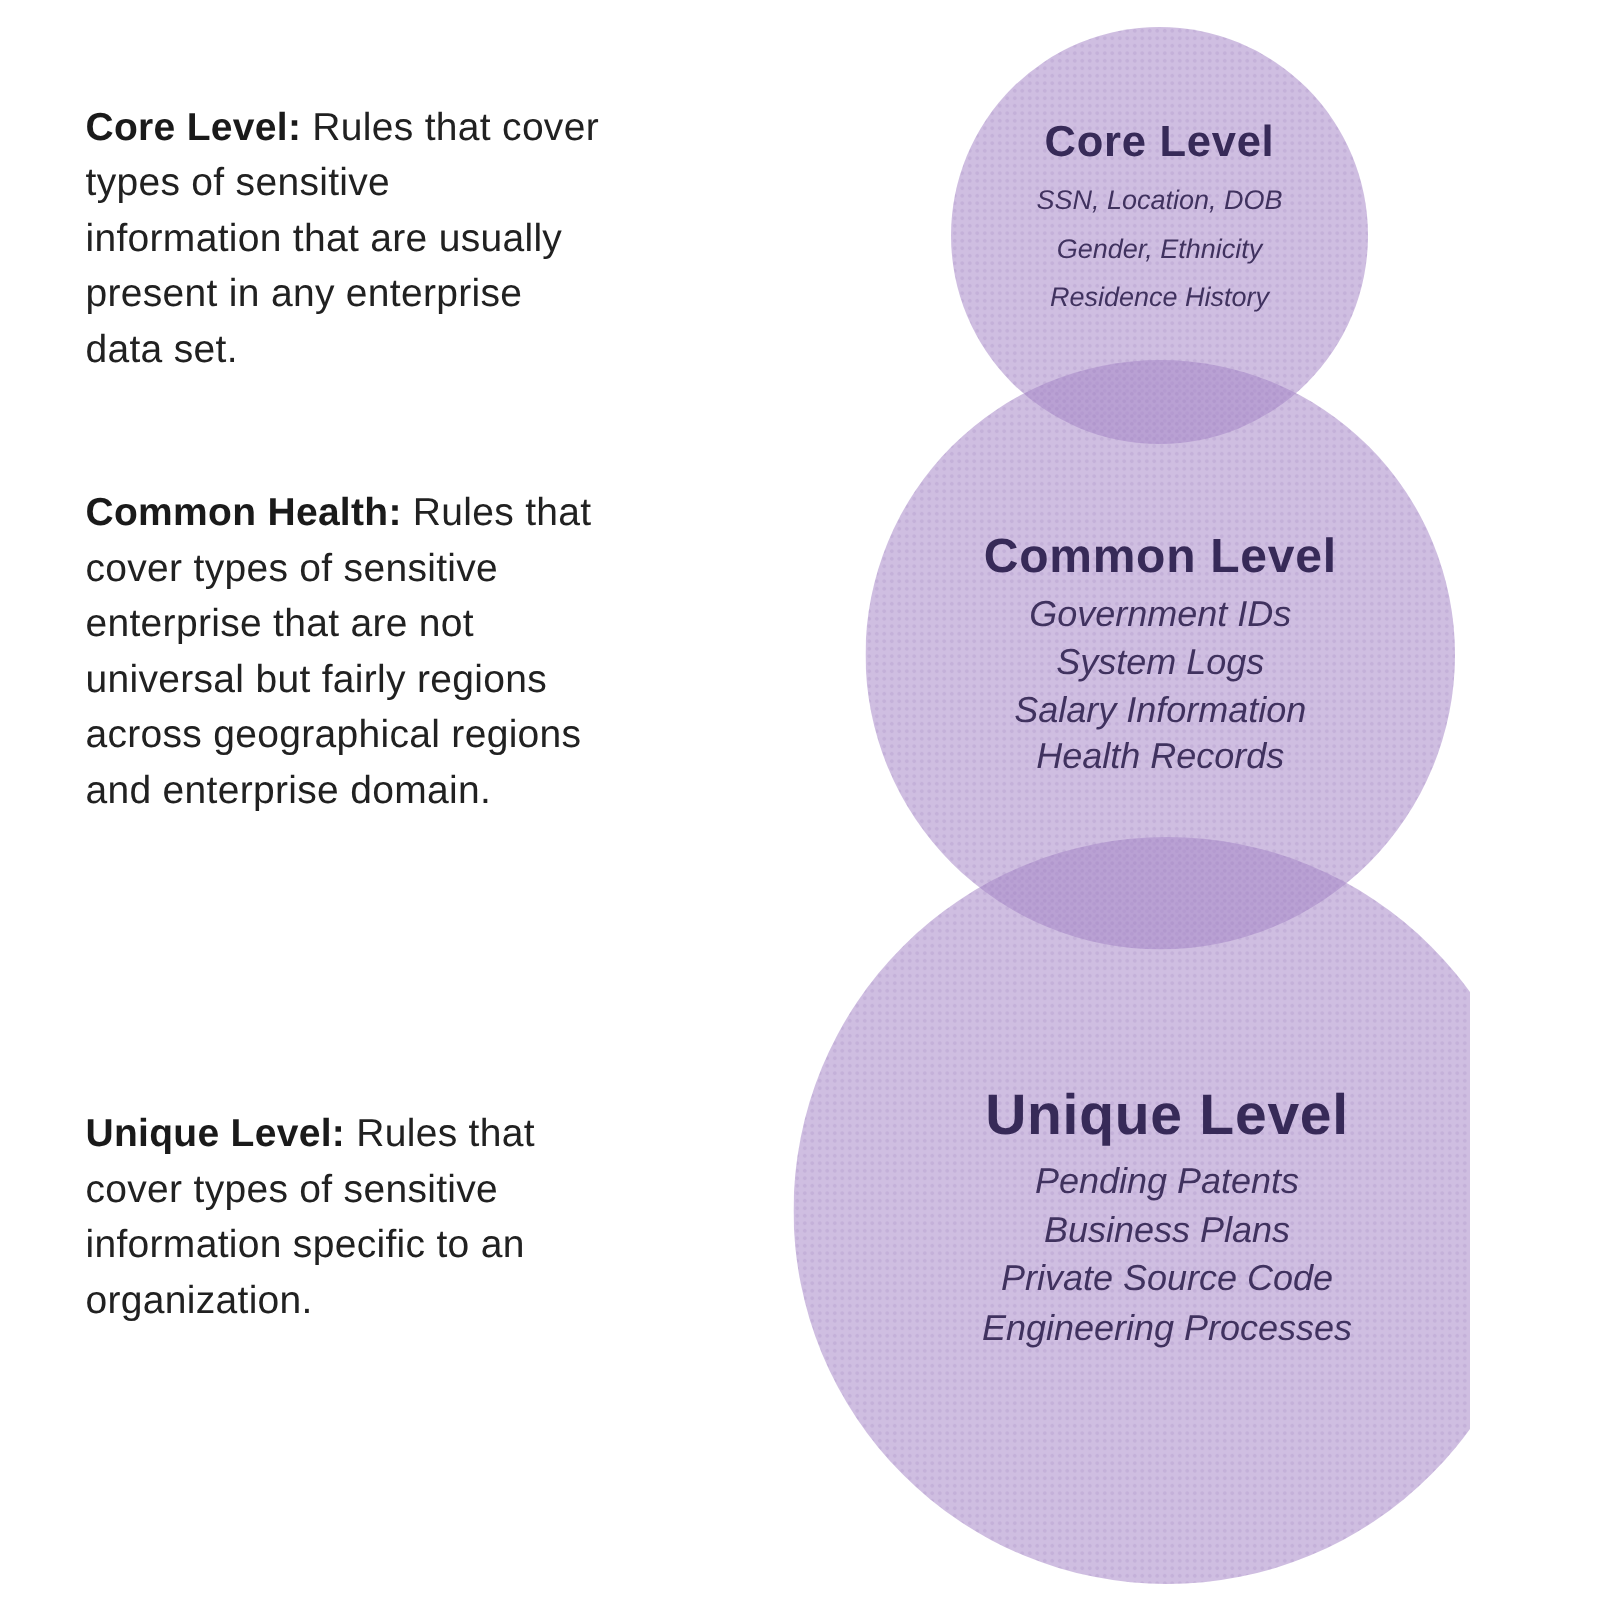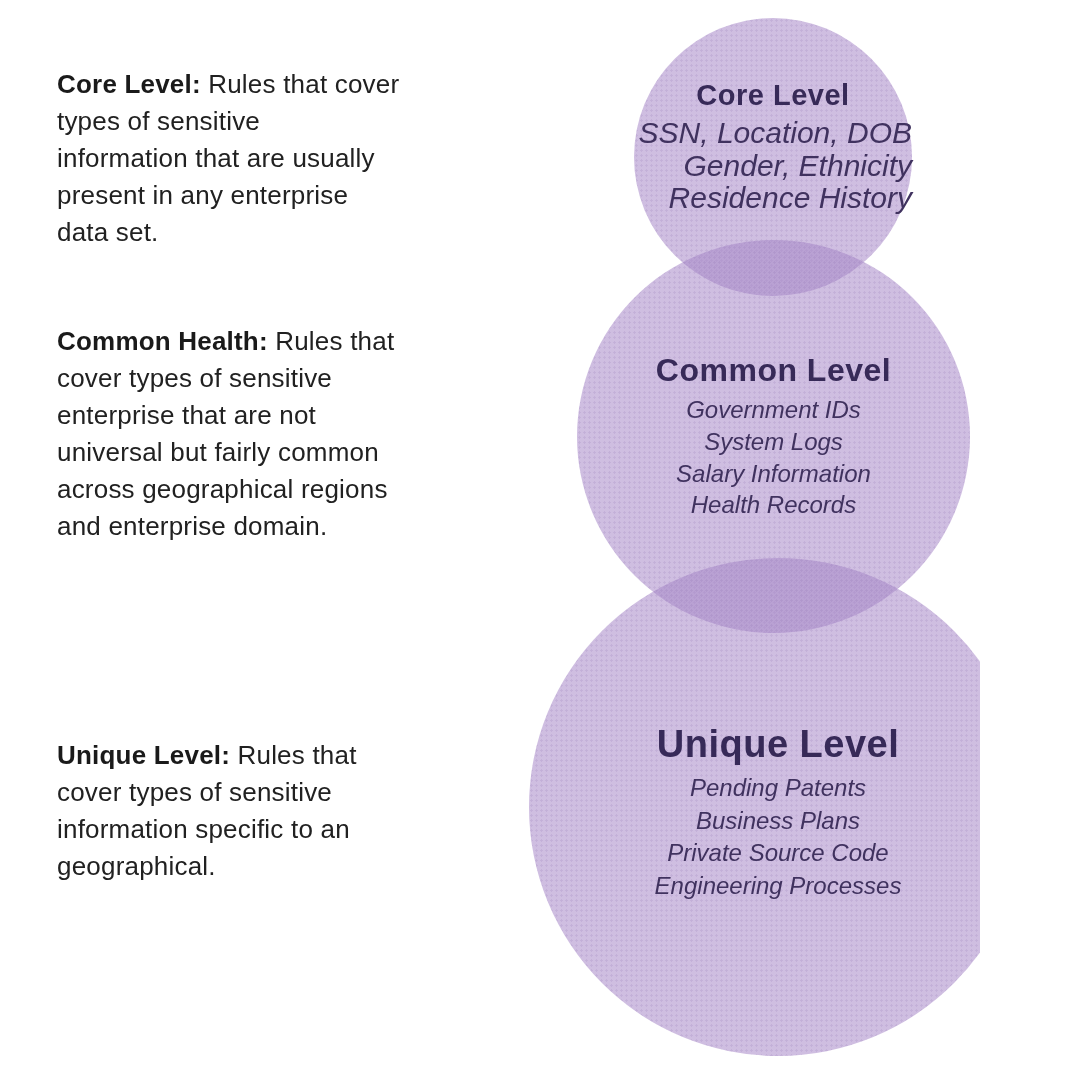--- a/index.html
+++ b/index.html
@@ -53,21 +53,21 @@
   }
   .circle-title{
     font-weight:700;
     color:var(--heading-text,#372a58);
     letter-spacing:0.5px;
   }
   .circle-items{font-style:italic;}
   .circle-items div{white-space:nowrap;}
 
   #title-core  {left:634px; width:278px; top:78px;  font-size:29px; line-height:34px;}
-  #items-core  {left:634px; width:278px; top:117px; font-size:30px; line-height:32.5px;text-align:right;}
+  #items-core  {left:634px; width:278px; top:117px; font-size:18px; line-height:32.5px;}
 
   #title-common{left:577px; width:393px; top:351px; font-size:32px; line-height:38px;}
   #items-common{left:577px; width:393px; top:394px; font-size:24px; line-height:31.8px;text-align:center;}
 
   #title-unique{left:529px; width:498px; top:721px; font-size:38px; line-height:46px;}
   #items-unique{left:529px; width:498px; top:772px; font-size:24px; line-height:32.5px;}
 </style>
 </head>
 <body>
 
@@ -80,30 +80,30 @@
       <div>types of sensitive</div>
       <div>information that are usually</div>
       <div>present in any enterprise</div>
       <div>data set.</div>
     </div>
 
     <div class="para" id="para-common">
       <div><span class="lvl-label">Common Health:</span><span> Rules that</span></div>
       <div>cover types of sensitive</div>
       <div>enterprise that are not</div>
-      <div>universal but fairly common</div>
+      <div>universal but fairly regions</div>
       <div>across geographical regions</div>
       <div>and enterprise domain.</div>
     </div>
 
     <div class="para" id="para-unique">
       <div><span class="lvl-label">Unique Level:</span><span> Rules that</span></div>
       <div>cover types of sensitive</div>
       <div>information specific to an</div>
-      <div>geographical.</div>
+      <div>organization.</div>
     </div>
   </div>
 
   <div class="circle" id="circle-core"></div>
   <div class="circle" id="circle-common"></div>
   <div class="circle" id="circle-unique"></div>
 
   <div class="circle-text circle-title" id="title-core">Core Level</div>
   <div class="circle-text circle-items" id="items-core">
     <div>SSN, Location, DOB</div>

